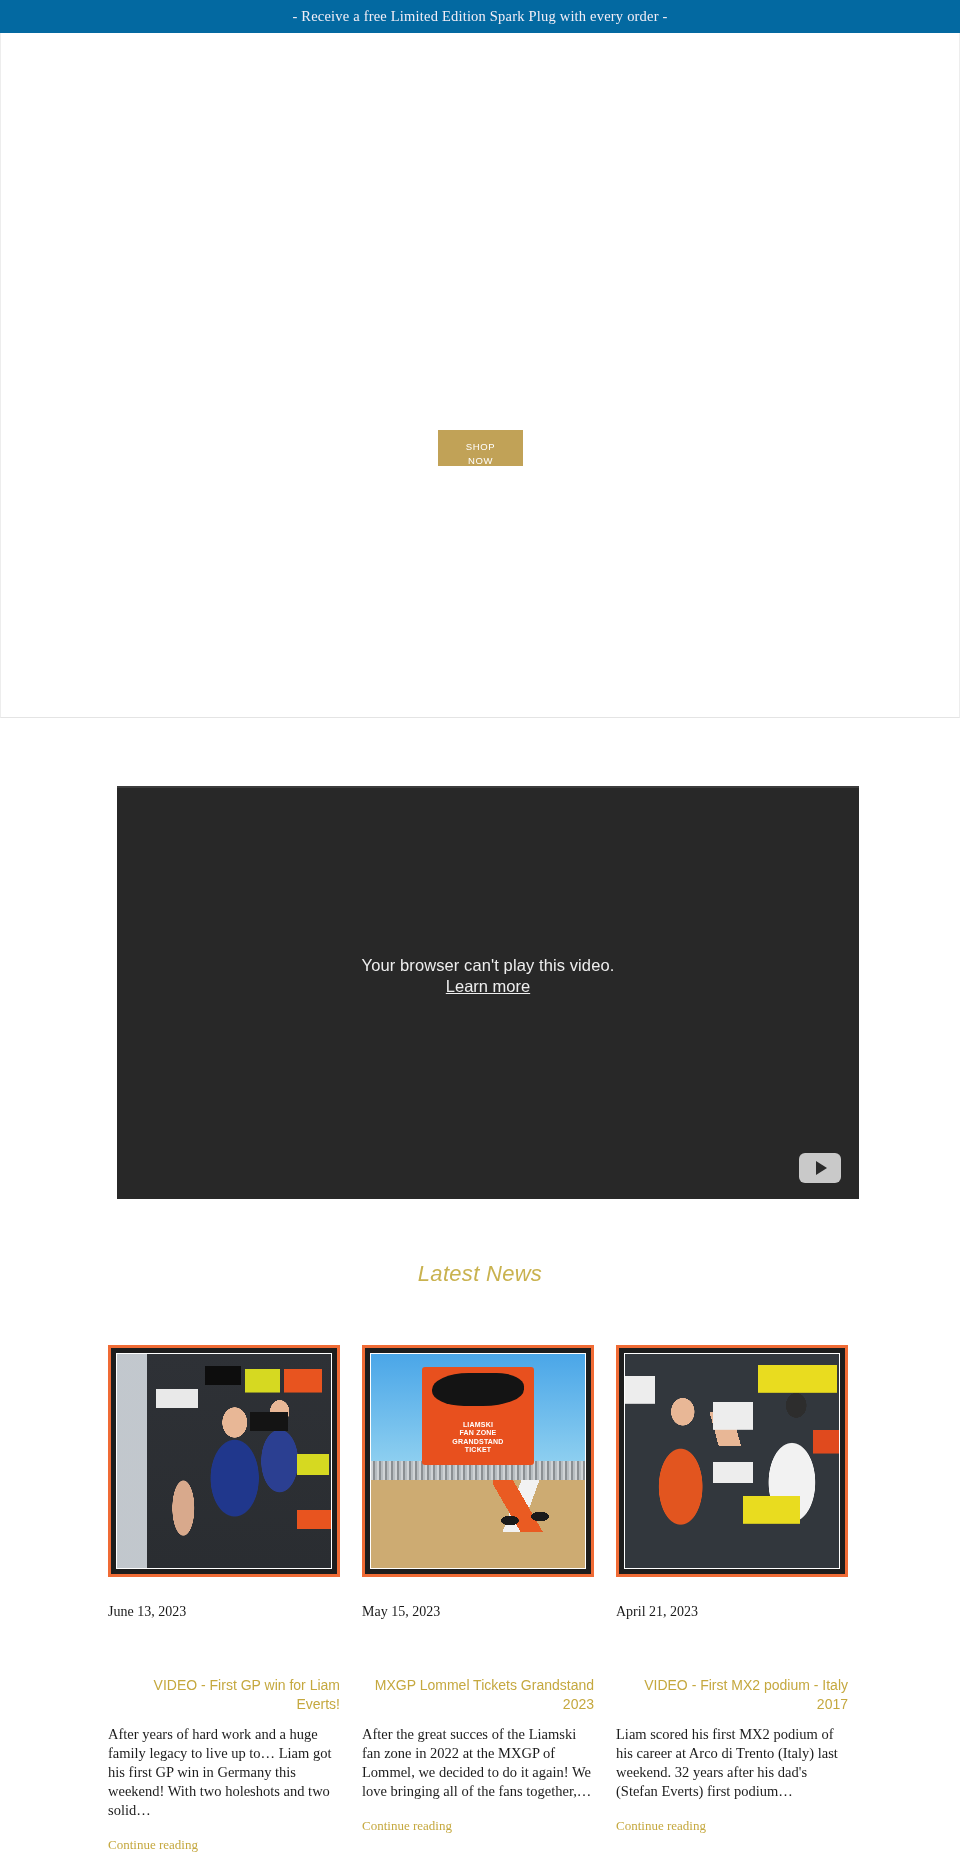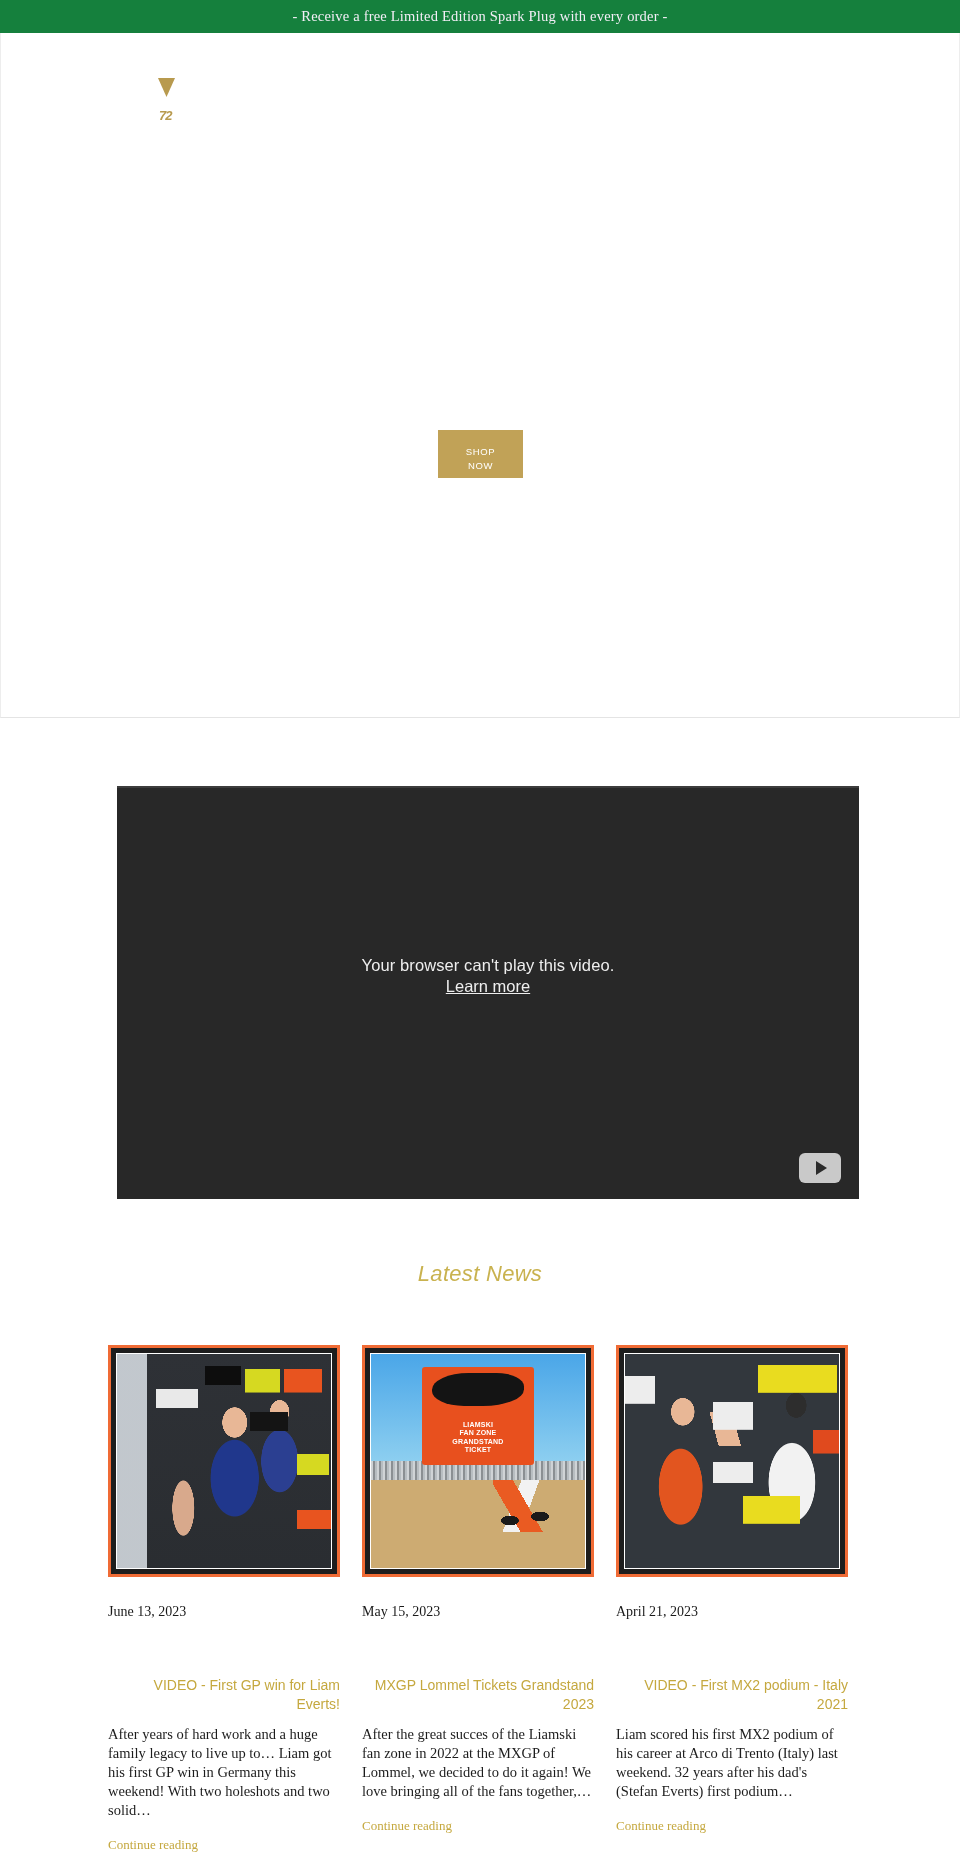--- a/index.html
+++ b/index.html
@@ -9,21 +9,21 @@
     height: 1875px;
     background: #ffffff;
     font-family: "Liberation Serif", serif;
     overflow: hidden;
   }
 
   
   .announcement-bar {
     width: 960px;
     height: 33px;
-    background: #15803d;
+    background: #0369a1;
     display: flex;
     align-items: center;
     justify-content: center;
   }
   .announcement-text {
     color: #f3eef7;
     font-family: "Liberation Serif", serif;
     font-size: 14.5px;
     letter-spacing: 0.2px;
     white-space: nowrap;
@@ -69,21 +69,21 @@
     font-style: italic;
     letter-spacing: -1px;
     line-height: 1;
   }
 
   .hero-cta {
     position: absolute;
     left: 437px;
     top: 397px;
     width: 85px;
-    height: 48px;
+    height: 36px;
     background: #c1a257;
     border: none;
     color: #ffffff;
     font-family: "Liberation Sans", sans-serif;
     font-size: 9.5px;
     letter-spacing: 0.6px;
     line-height: 14px;
     text-align: center;
     padding-top: 10px;
     cursor: pointer;
@@ -340,24 +340,20 @@
 </style>
 </head>
 <body>
 
 <div class="announcement-bar">
   <div class="announcement-text">- Receive a free Limited Edition Spark Plug with every order -</div>
 </div>
 
 <div class="hero-section">
 
-  <div class="site-header">
-    <div class="logo-mark"></div>
-    <div class="logo-wordmark">72</div>
-  </div>
 
   <button class="hero-cta">
     <span>SHOP</span>
     <span>NOW</span>
   </button>
 
 </div>
 
 <div class="video-section">
   <div class="video-frame">
@@ -406,19 +402,19 @@
       <a class="news-title">MXGP Lommel Tickets Grandstand 2023</a>
       <p class="news-excerpt">After the great succes of the Liamski fan zone in 2022 at the MXGP of Lommel, we decided to do it again! We love bringing all of the fans together,…</p>
       <a class="news-continue">Continue reading</a>
     </div>
 
     <div class="news-card">
       <div class="news-thumb">
         <div class="news-thumb-inner thumb-celebrate"></div>
       </div>
       <div class="news-date">April 21, 2023</div>
-      <a class="news-title">VIDEO - First MX2 podium - Italy 2021</a>
+      <a class="news-title">VIDEO - First MX2 podium - Italy 2017</a>
       <p class="news-excerpt">Liam scored his first MX2 podium of his career at Arco di Trento (Italy) last weekend. 32 years after his dad's (Stefan Everts) first podium…</p>
       <a class="news-continue">Continue reading</a>
     </div>
 
   </div>
 </div>
 
 </body></html>

